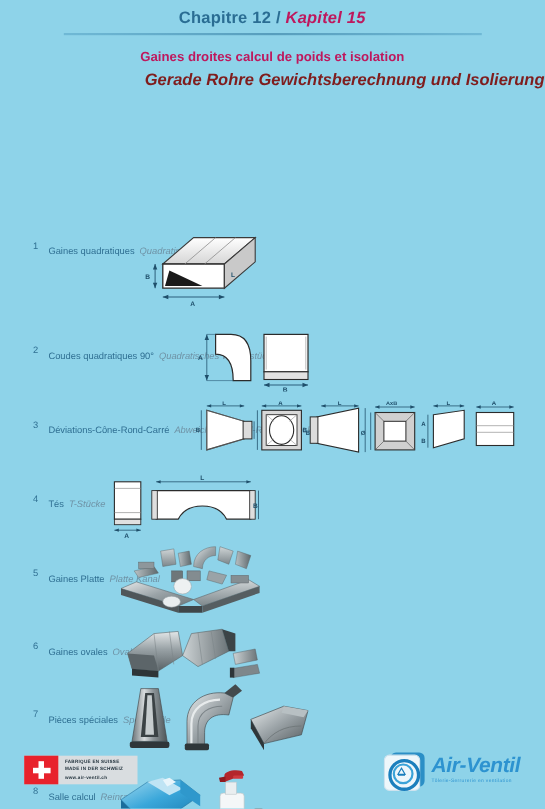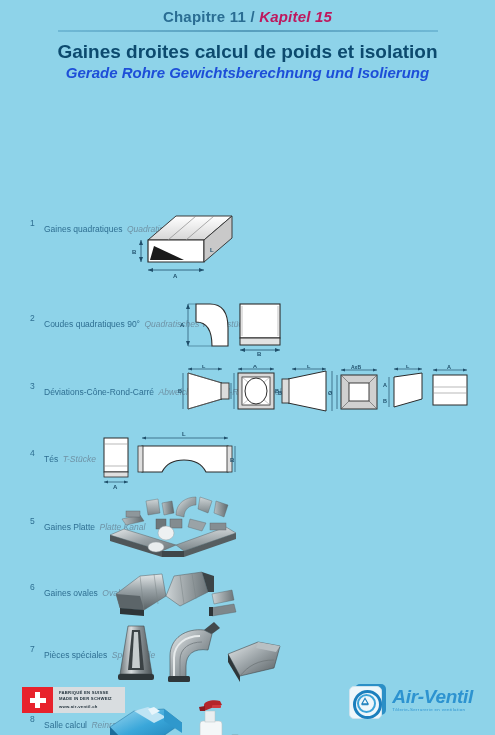--- a/index.html
+++ b/index.html
@@ -26,26 +26,26 @@
     line-height:18px;
   }
   .chapter-line .de{font-style:italic;font-weight:bold;color:#be185d;}
   .divider{
     width:380px;height:2px;margin:4px auto 0 auto;
     background:linear-gradient(to right,#6ab4d2,#4d94b5,#6ab4d2);
     opacity:.85;
   }
   .title-fr{
     text-align:center;margin-top:10px;
-    font-size:19px;font-weight:bold;color:#0c4a6e;
+    font-size:12px;font-weight:bold;color:#be185d;
     line-height:19px;
   }
   .title-de{
-    text-align:center;margin-top:2px;
-    font-size:15px;font-weight:bold;font-style:italic;color:#1d4ed8;
+    text-align:right;margin-top:2px;
+    font-size:15px;font-weight:bold;font-style:italic;color:#7f1d1d;
     line-height:19px;
   }
 
   
   .rows{position:relative;margin-top:30px;}
   .label{
     position:absolute;
     display:flex;
     align-items:flex-start;
   }
@@ -117,21 +117,21 @@
     font-size:4.4px;color:#2d93d0;letter-spacing:.35px;line-height:7px;margin-top:-1px;
   }
 </style>
 </head>
 <body>
 
 <div class="page">
 
   <div class="header">
     <div class="chapter-line">
-      <span>Chapitre 11 /</span>
+      <span>Chapitre 12 /</span>
       <span class="de">Kapitel 15</span>
     </div>
     <div class="divider"></div>
     <div class="title-fr">Gaines droites calcul de poids et isolation</div>
     <div class="title-de">Gerade Rohre Gewichtsberechnung und Isolierung</div>
   </div>
 
   <div class="rows">
 
     <div class="label" style="left:30px;top:106px;">

